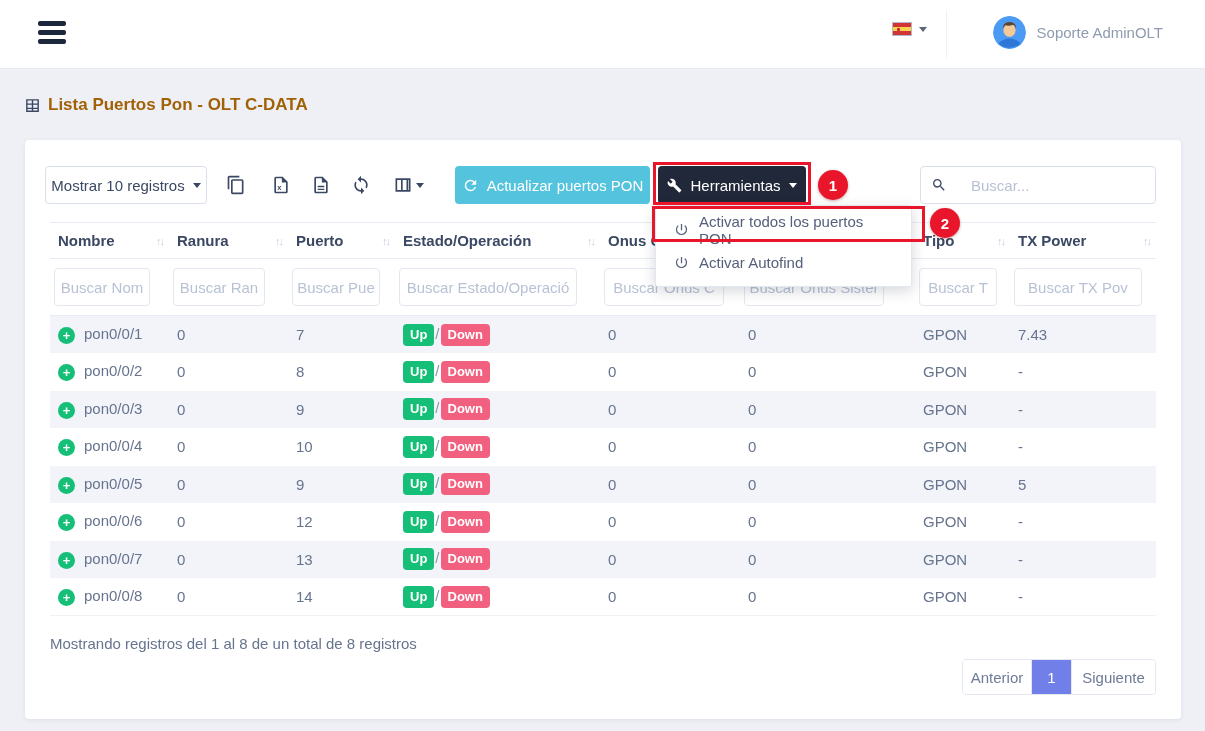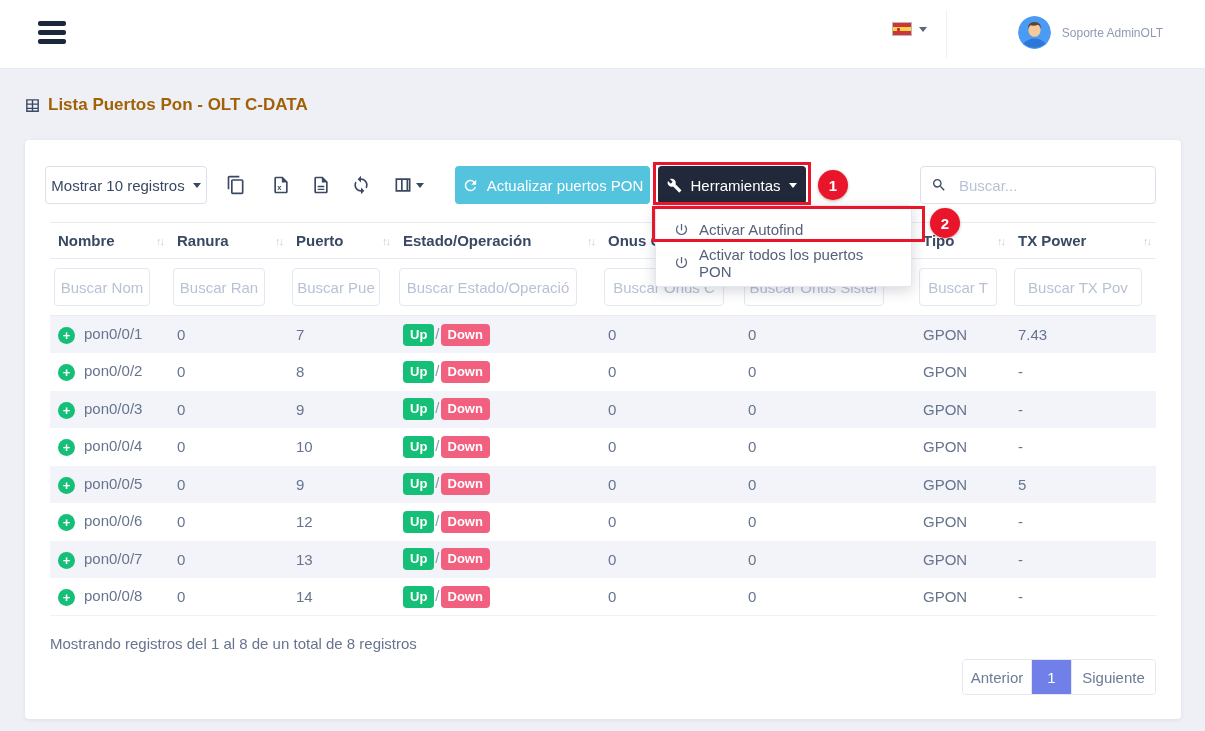--- a/index.html
+++ b/index.html
@@ -17,21 +17,21 @@
   .hamburger { position:absolute; left:38px; top:21px; width:28px; height:26px; cursor:pointer; }
   .hamburger span { display:block; width:28px; height:4.5px; background:#1c273c; border-radius:2px; margin-bottom:4.5px; }
   .lang { position:absolute; right:278px; top:22px; display:flex; align-items:center; gap:7px; cursor:pointer; }
   .flag { width:20px; height:14px; border:1px solid #b3b9c8; display:flex; flex-direction:column; }
   .flag .r { flex:1; background:#d03433; } .flag .y { flex:1.4; background:#f7d24a; position:relative; }
   .flag .y i { position:absolute; left:4px; top:1px; width:3px; height:3px; background:#c23; border-radius:1px; }
   .caret { width:0; height:0; border-left:4.5px solid transparent; border-right:4.5px solid transparent; border-top:5px solid #5b6679; display:inline-block; }
   .nav-divider { position:absolute; right:258px; top:10px; width:1px; height:48px; background:#eef1f6; }
   .user { position:absolute; right:42px; top:16px; display:flex; align-items:center; gap:11px; cursor:pointer; }
   .avatar { width:33px; height:33px; border-radius:50%; overflow:hidden; flex:none; }
-  .user-name { font-size:12px; color:#8f9bb0; }
+  .user-name { font-size:15px; color:#8f9bb0; }
   
   .page-title { position:absolute; left:24px; top:95px; display:flex; align-items:center; gap:7px;
     font-size:17px; font-weight:700; color:#a16207; }
   .page-title svg { flex:none; }
   
   .card {
     position:absolute; left:25px; top:140px; width:1156px; height:579px;
     background:#ffffff; border-radius:4px; box-shadow:0 1px 4px rgba(30,40,70,.08);
   }
   
@@ -41,21 +41,21 @@
   .length-btn .caret { border-top-color:#3b4863; }
   .tool-icon { position:absolute; top:33px; width:24px; height:24px; color:#3b4863; cursor:pointer;
     display:flex; align-items:center; justify-content:center; }
   .tool-icon svg { width:20px; height:20px; fill:#3b4863; }
   .btn { position:absolute; top:26px; height:38px; border-radius:4px; display:flex; align-items:center;
     justify-content:center; gap:8px; color:#fff; cursor:pointer; font-size:15px; }
   .btn svg { fill:#fff; }
   .btn-teal { left:430px; width:195px; background:#54c3de; }
   .btn-dark { left:633px; width:148px; background:#212839; }
   .search-box { position:absolute; right:25px; top:26px; width:236px; height:38px;
-    border:1px solid #d9dfeb; border-radius:4px; background:#fff; display:flex; align-items:center; padding:0 10px; gap:12px; }
+    border:1px solid #d9dfeb; border-radius:4px; background:#fff; display:flex; align-items:center; padding:0 10px; gap:24px; }
   .search-box svg { fill:#3b4863; flex:none; }
   .search-box input { border:none; outline:none; width:100%; font-size:15px; color:#67748e;
     font-family:"Liberation Sans", sans-serif; }
   .search-box input::placeholder { color:#b8c2d4; }
   
   table.grid { position:absolute; left:25px; top:82px; width:1106px; border-collapse:collapse; table-layout:fixed; }
   table.grid th, table.grid td { font-weight:normal; text-align:left; overflow:hidden; white-space:nowrap; }
   thead tr.hdr { height:36px; border-top:1px solid #e7ebf3; border-bottom:1px solid #e7ebf3; }
   tr.hdr th { color:#3b4863; font-weight:700; font-size:15px; padding:0 14px 0 8px; position:relative; cursor:pointer; }
   .sort { position:absolute; right:6px; top:50%; transform:translateY(-50%); font-size:11px; color:#c6cede; letter-spacing:-2px; }
@@ -316,27 +316,27 @@
             <td class="c-tx">-</td>
           </tr>
         </tbody>
     </table>
 
     <div class="dropdown-menu">
       <div class="dropdown-item">
         <svg width="15" height="15" viewBox="0 0 24 24">
             <path d="M13 3h-2v10h2V3zm4.83 2.17l-1.42 1.42A6.92 6.92 0 0 1 19 12c0 3.87-3.13 7-7 7s-7-3.13-7-7c0-2.05.88-3.9 2.58-5.42L6.17 5.17A8.93 8.93 0 0 0 3 12a9 9 0 0 0 18 0c0-2.74-1.23-5.19-3.17-6.83z"></path>
           </svg>
-        <span>Activar Autofind</span>
+        <span>Activar todos los puertos PON</span>
       </div>
       <div class="dropdown-item">
         <svg width="15" height="15" viewBox="0 0 24 24">
             <path d="M13 3h-2v10h2V3zm4.83 2.17l-1.42 1.42A6.92 6.92 0 0 1 19 12c0 3.87-3.13 7-7 7s-7-3.13-7-7c0-2.05.88-3.9 2.58-5.42L6.17 5.17A8.93 8.93 0 0 0 3 12a9 9 0 0 0 18 0c0-2.74-1.23-5.19-3.17-6.83z"></path>
           </svg>
-        <span>Activar todos los puertos PON</span>
+        <span>Activar Autofind</span>
       </div>
     </div>
 
     <div class="ann-rect ann-rect1"></div>
     <div class="ann-rect ann-rect2"></div>
     <div class="ann-badge ann-badge1">1</div>
     <div class="ann-badge ann-badge2">2</div>
 
     <div class="info">Mostrando registros del 1 al 8 de un total de 8 registros</div>
     <div class="pagination">

